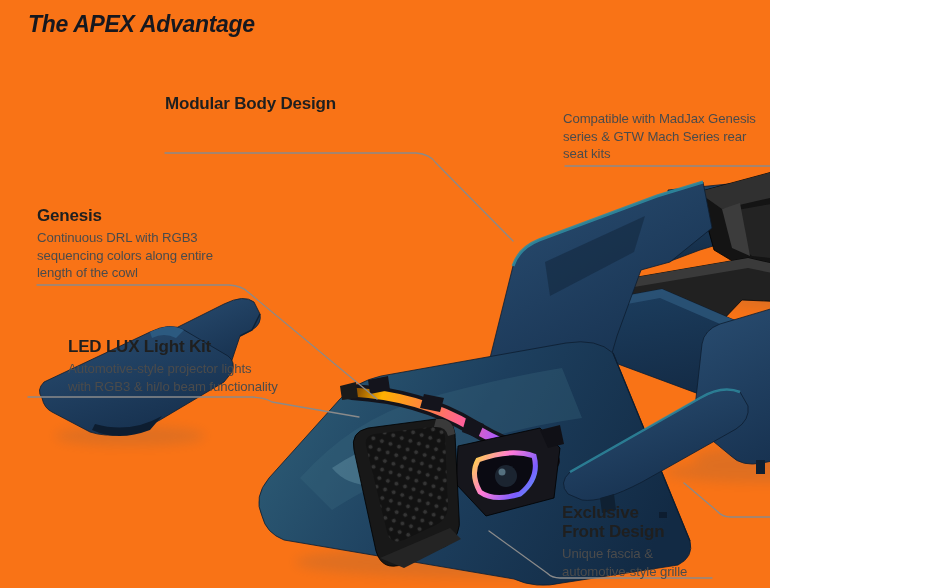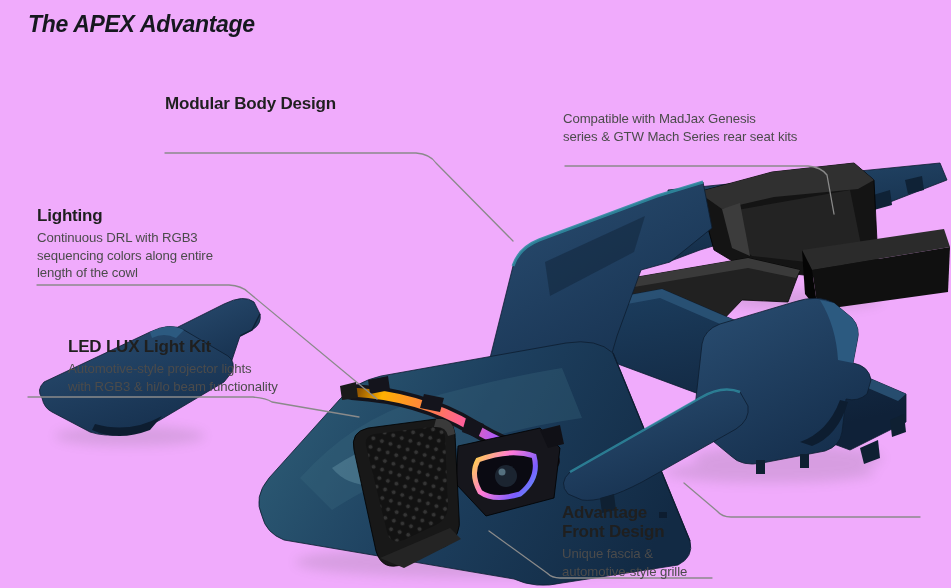--- a/index.html
+++ b/index.html
@@ -1,17 +1,17 @@
 <!DOCTYPE html>
 <html><head>
 <meta charset="utf-8">
 <style>
   html,body{margin:0;padding:0;background:#fff;}
   .canvas{
-    position:relative;width:951px;height:588px;background:#f0abfc;overflow:hidden;
+    position:relative;width:770px;height:588px;background:#f97316;overflow:hidden;
     font-family:"Liberation Sans", sans-serif;
   }
   .diagram-svg{position:absolute;left:0;top:0;width:951px;height:588px;}
   .page-title{
     position:absolute;left:28px;top:11px;margin:0;
     font-size:23px;font-weight:800;font-style:italic;letter-spacing:-0.3px;
     color:#16181f;
   }
   .callout{position:absolute;}
   .co-heading{
@@ -209,33 +209,33 @@
   <div class="callout co-modular">
     <div class="co-heading">Modular Body Design</div>
   </div>
 
   <div class="callout co-practical">
     <div class="co-body">Compatible with MadJax Genesis
 series &amp; GTW Mach Series rear seat kits</div>
   </div>
 
   <div class="callout co-lighting">
-    <div class="co-heading">Lighting</div>
+    <div class="co-heading">Genesis</div>
     <div class="co-body">Continuous DRL with RGB3
 sequencing colors along entire
 length of the cowl</div>
   </div>
 
   <div class="callout co-ledlux">
     <div class="co-heading">LED LUX Light Kit</div>
     <div class="co-body">Automotive-style projector lights
 with RGB3 &amp; hi/lo beam functionality</div>
   </div>
 
 
   <div class="callout co-front">
-    <div class="co-heading">Advantage
+    <div class="co-heading">Exclusive
 Front Design</div>
     <div class="co-body">Unique fascia &amp;
 automotive-style grille</div>
   </div>
 
 </div>
 
 </body></html>

